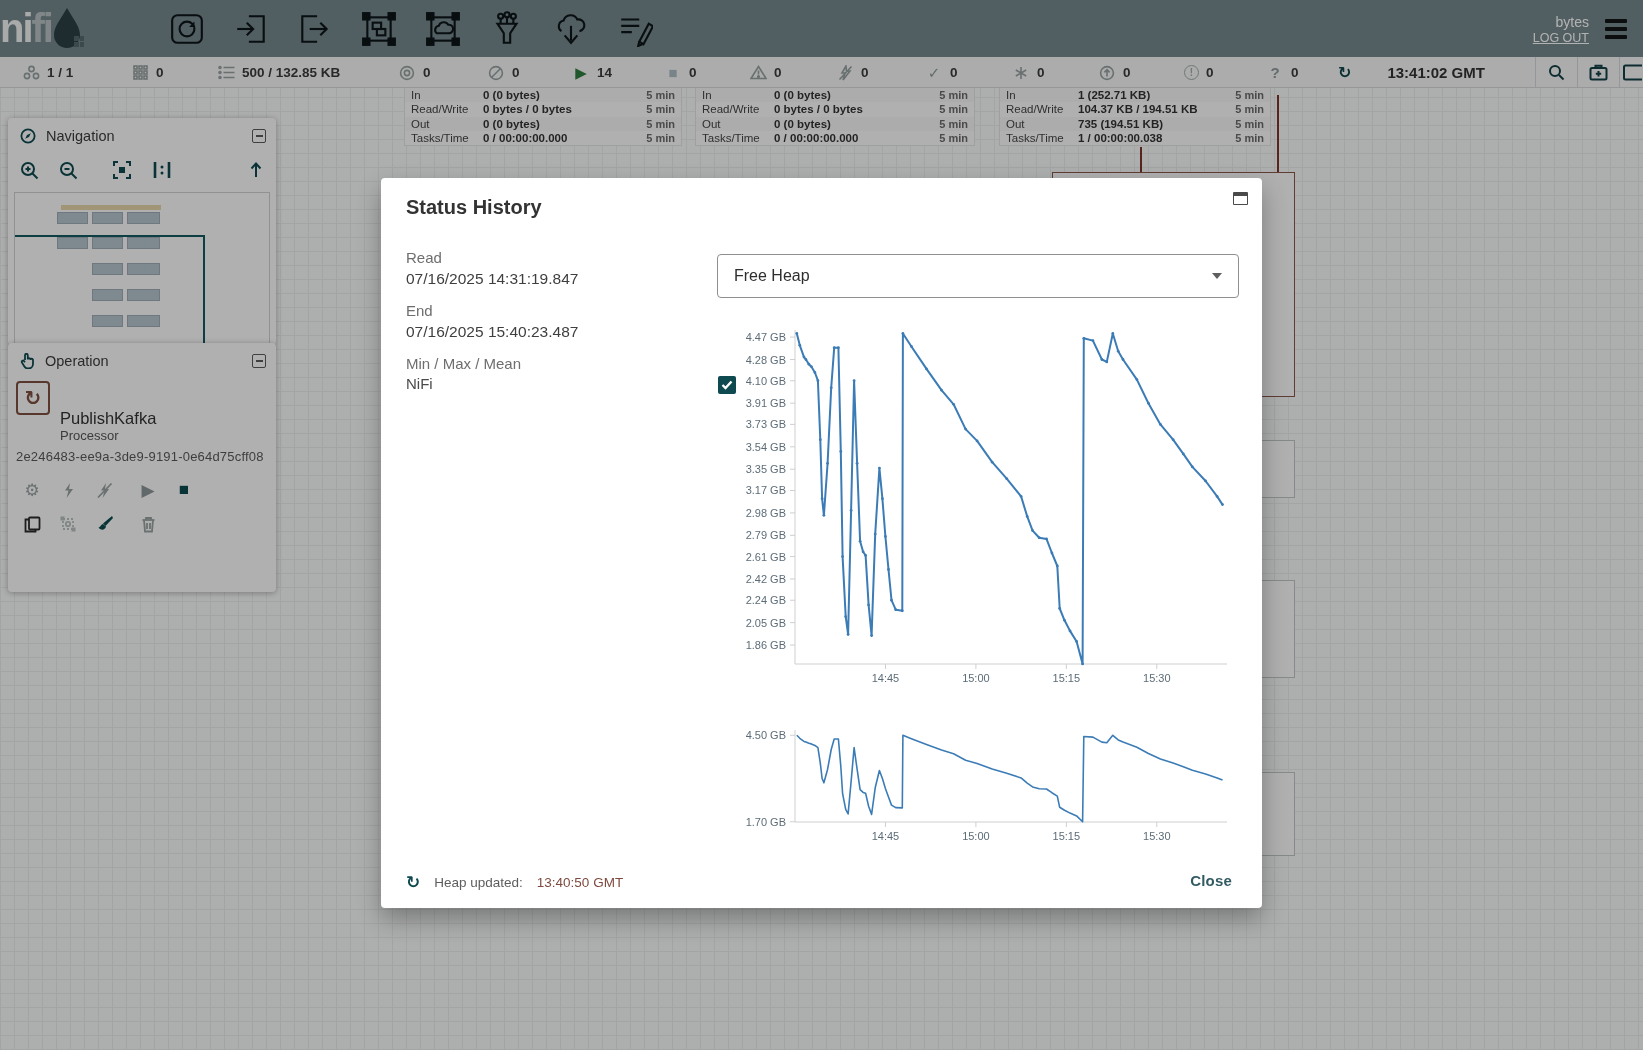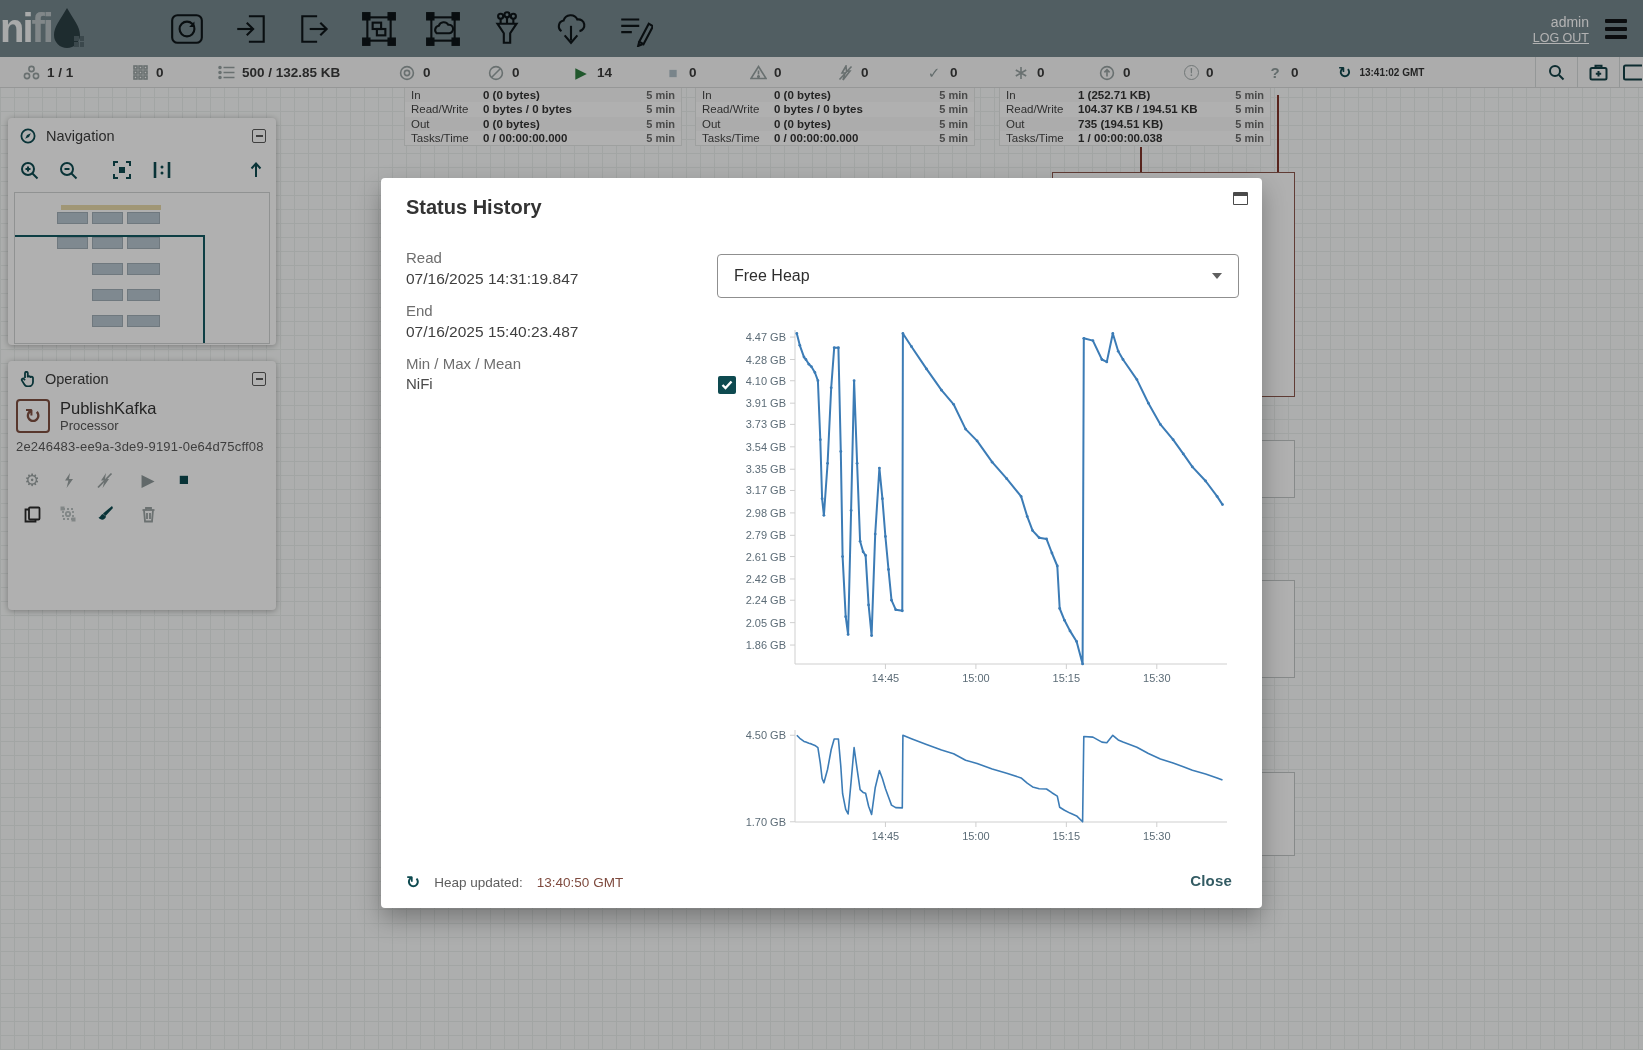--- a/index.html
+++ b/index.html
@@ -30,21 +30,21 @@
     font-size:13.5px; font-weight:bold; color:#3b3b3b; }
   .sb-ic { width:18px; height:18px; display:flex; align-items:center; justify-content:center;
     color:#8f9b9b; font-size:15px; font-weight:normal; }
   .sb-ic svg { stroke:#97a1a1; fill:none; stroke-width:1.6; }
   .sb-ic.green { color:#2f7d3f; }
   .sb-ic.bluish { color:#aebdc6; }
   .circ { width:15px; height:15px; border:1.6px solid #a3abab; border-radius:50%;
     display:flex; align-items:center; justify-content:center; font-size:10px; color:#a3abab; font-weight:bold; }
   .sb-clock { position:absolute; left:1338px; top:0; height:31px; display:flex; align-items:center; gap:8px; }
   .sb-clock .r { color:#11474c; font-size:16px; font-weight:bold; }
-  .sb-clock .t { font-size:10px; font-weight:bold; color:#333; }
+  .sb-clock .t { font-size:15px; font-weight:bold; color:#333;margin-left:28px; }
   .sb-actions { position:absolute; right:0; top:0; height:31px; display:flex; }
   .sb-btn { width:42px; height:31px; display:flex; align-items:center; justify-content:center;
     border-left:1px solid #d5d8d8; cursor:pointer; }
   .sb-btn svg { stroke:#133f45; fill:none; stroke-width:2; }
 
   
   .canvas { position:absolute; left:0; top:88px; width:1643px; height:962px;
     background-color:#f8faf9;
     background-image:
       repeating-linear-gradient(0deg,#e9edeb 0 1px,transparent 1px 14px),
@@ -73,21 +73,21 @@
   .nav-tools svg { stroke:#0e4a50; fill:none; stroke-width:2; }
   .nav-up { margin-left:auto; }
   .minimap { position:relative; margin:2px 6px 8px 6px; height:152px; background:#fcfcfc;
     border:1px solid #cfd2d2; overflow:hidden; }
   .mm-rect { position:absolute; background:#b7c5ce; border:1px solid rgba(0,0,0,.12); }
   .mm-tan { position:absolute; background:#e5d7a8; }
   .mm-view { position:absolute; border:2px solid #135a62; }
   .op-comp { display:flex; gap:10px; padding:4px 12px 0 8px; }
   .op-ic { width:34px; height:34px; border:2px solid #7e4f41; border-radius:4px;
     display:flex; align-items:center; justify-content:center; color:#7e4f41; font-size:20px; font-weight:bold; }
-  .op-name { font-size:16.5px; color:#333; line-height:19px; }
+  .op-name { font-size:16.5px; color:#333; line-height:19px;margin-top:28px; }
   .op-type { font-size:13px; color:#555; }
   .op-id { padding:6px 8px 0 8px; font-size:13px; color:#5a5a5a; letter-spacing:.2px; }
   .op-row { position:relative; height:34px; }
   .op-act { position:absolute; top:6px; width:24px; height:24px; display:flex; align-items:center;
     justify-content:center; cursor:pointer; font-size:17px; }
   .op-act svg { fill:none; stroke-width:1.8; }
 
   
   .overlay { position:absolute; inset:0; background:rgba(0,0,0,.30); z-index:40; }
   .modal { position:absolute; left:381px; top:178px; width:881px; height:730px; background:#fff;
@@ -198,21 +198,21 @@
       <span class="tool">
         <svg width="36" height="36" viewBox="0 0 34 34">
             <path d="M4 8 h17 M4 14 h17 M4 20 h10"></path>
             <path d="M21 29 l9 -17 l4 2.4 -9 17 z"></path>
             <path d="M21 29 l-1 4 l4 -1.6"></path>
           </svg>
       </span>
     </div>
     <div class="hdr-right">
       <div class="hdr-user">
-        <div class="u">admin</div>
+        <div class="u">bytes</div>
         <div class="lo">LOG OUT</div>
       </div>
       <div class="burger">
           <i></i>
           <i></i>
           <i></i>
         </div>
     </div>
   </div>
 
@@ -486,21 +486,21 @@
       <div class="mm-rect" style="left:77px;top:70px;width:31px;height:12px"></div>
       <div class="mm-rect" style="left:112px;top:70px;width:33px;height:12px"></div>
       <div class="mm-rect" style="left:77px;top:96px;width:31px;height:12px"></div>
       <div class="mm-rect" style="left:112px;top:96px;width:33px;height:12px"></div>
       <div class="mm-rect" style="left:77px;top:122px;width:31px;height:12px"></div>
       <div class="mm-rect" style="left:112px;top:122px;width:33px;height:12px"></div>
       <div class="mm-view" style="left:-2px;top:42px;width:192px;height:115px"></div>
     </div>
   </div>
 
-  <div class="panel" style="top:361px;height:249px">
+  <div class="panel" style="top:343px;height:249px">
     <div class="panel-hd">
       <svg width="15" height="16" viewBox="0 0 15 16">
           <path d="M5 7 V2.2 a1.4 1.4 0 0 1 2.8 0 V6 m0 .4 a1.3 1.3 0 0 1 2.6 0 m0 .6 a1.3 1.3 0 0 1 2.6 0 v4 a4.5 4.5 0 0 1 -4.5 4.5 H8 a4.3 4.3 0 0 1 -3.6 -2 L2 9.6 a1.3 1.3 0 0 1 2.2 -1.4 l.8 1"></path>
         </svg>
       <span>Operation</span>
       <span class="collapse-ic">
           <i></i>
         </span>
     </div>
     <div class="op-comp">

